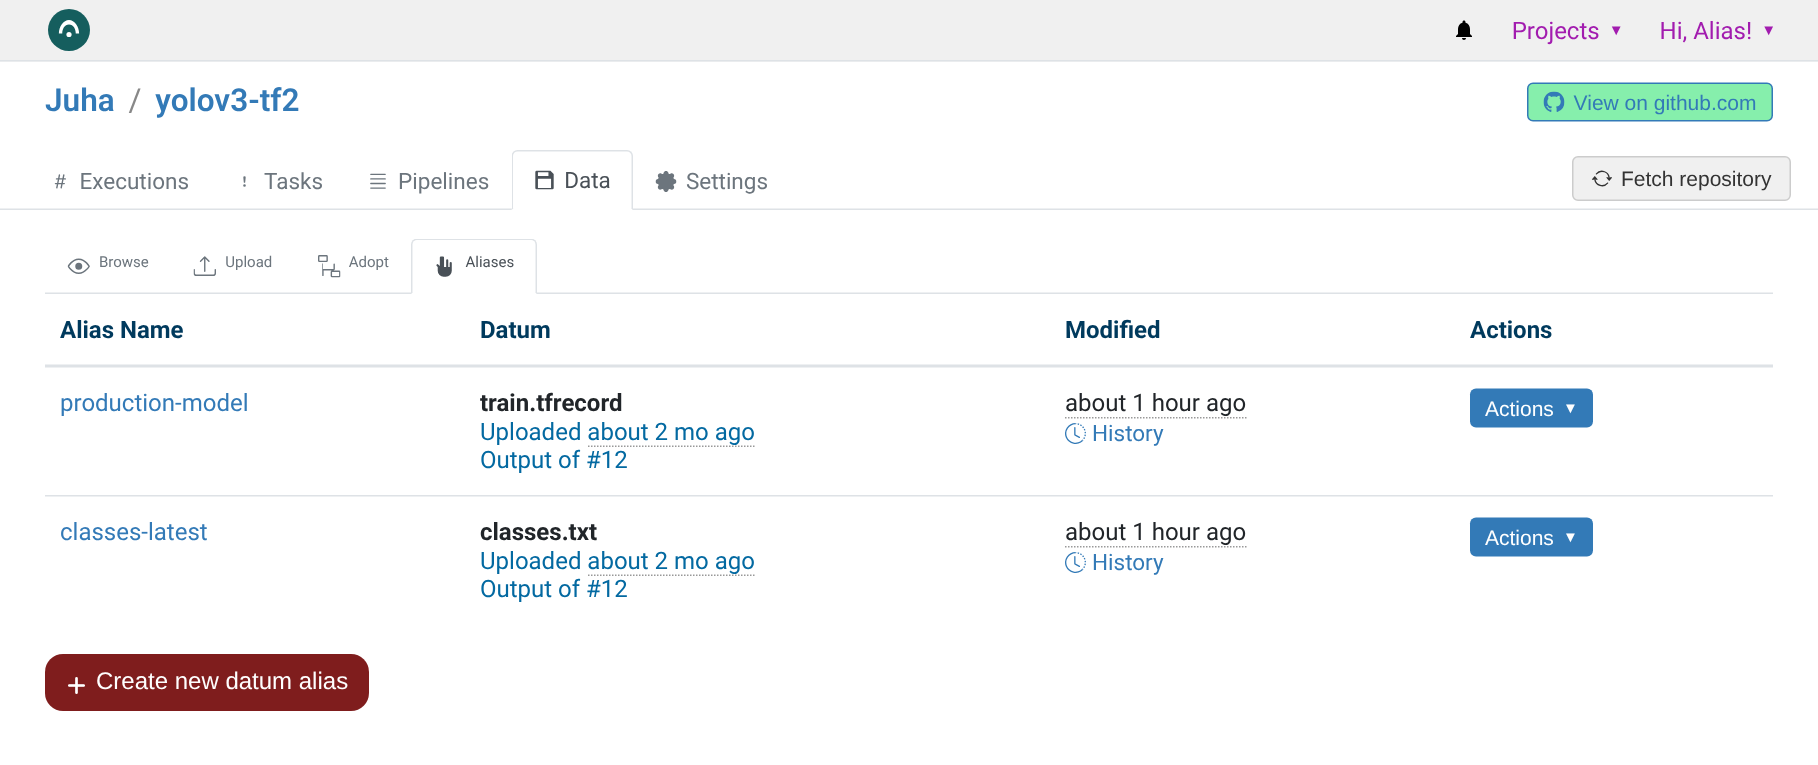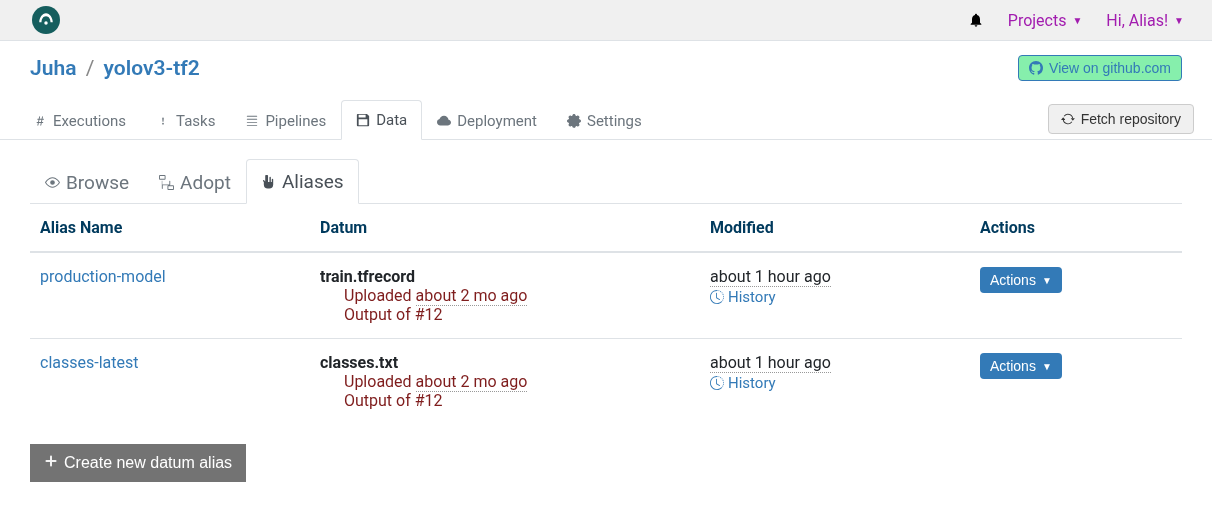--- a/index.html
+++ b/index.html
@@ -20,36 +20,36 @@
     .github-btn { border: 1px solid #337ab7; color: #337ab7; background: #86efac; padding: 4px 10px; border-radius: 4px; font-size: 14px; cursor: pointer; display: inline-flex; align-items: center; gap: 6px; }
     
     .tabs-row { display: flex; align-items: center; justify-content: space-between; border-bottom: 1px solid #dee2e6; padding: 0 18px; margin-top: 4px; }
     .tabs { display: flex; gap: 0; }
     .tab { padding: 10px 14px; color: #6c757d; font-size: 15px; display: inline-flex; align-items: center; gap: 6px; cursor: pointer; border: 1px solid transparent; border-bottom: none; position: relative; top: 1px; }
     .tab.active { border: 1px solid #dee2e6; border-bottom: 1px solid #fff; border-radius: 4px 4px 0 0; background: #fff; color: #495057; }
     .fetch-btn { background: #f0f0f0; border: 1px solid #ccc; color: #333; padding: 6px 12px; border-radius: 4px; font-size: 14px; cursor: pointer; display: inline-flex; align-items: center; gap: 6px; }
 
     .subtabs-row { display: flex; padding: 0 30px; margin-top: 18px; }
     .subtabs { display: flex; border-bottom: 1px solid #dee2e6; width: 100%; }
-    .subtab { padding: 10px 14px; color: #6c757d; font-size: 19px; display: inline-flex; align-items: center; gap: 6px; cursor: pointer; border: 1px solid transparent; border-bottom: none; position: relative; top: 1px; }
+    .subtab { padding: 10px 14px; color: #6c757d; font-size: 10px; display: inline-flex; gap: 6px; cursor: pointer; border: 1px solid transparent; border-bottom: none; position: relative; top: 1px; }
     .subtab.active { border: 1px solid #dee2e6; border-bottom: 1px solid #fff; border-radius: 4px 4px 0 0; background: #fff; color: #495057; }
 
     .content { padding: 0 30px; }
     table { width: 100%; border-collapse: collapse; }
     th { text-align: left; font-weight: 700; color: #003a5d; padding: 14px 10px; border-bottom: 2px solid #dee2e6; font-size: 16px; }
     td { padding: 14px 10px; border-top: 1px solid #dee2e6; vertical-align: top; font-size: 16px; }
     .alias-link { color: #337ab7; text-decoration: none; }
     .datum-name { font-weight: 700; }
-    .datum-sub { color: #7f1d1d; font-size: 16px; margin-left: 24px; }
+    .datum-sub { color: #0369a1; font-size: 16px; }
     .dotted { border-bottom: 1px dotted #999; }
     .history-link { color: #337ab7; text-decoration: none; font-size: 15px; display: inline-flex; align-items: center; gap: 4px; margin-top: 2px; }
     .actions-btn { background: #337ab7; color: #fff; border: none; padding: 5px 10px; border-radius: 4px; font-size: 14px; cursor: pointer; display: inline-flex; align-items: center; gap: 4px; }
     .actions-col { text-align: left; }
 
-    .create-btn { background: #737373; color: #fff; border: none; padding: 10px 14px; border-radius: 0; font-size: 16px; cursor: pointer; display: inline-flex; align-items: flex-start; gap: 6px; margin: 20px 30px; }
+    .create-btn { background: #7f1d1d; color: #fff; border: none; padding: 10px 14px; border-radius: 12px; font-size: 16px; cursor: pointer; display: inline-flex; align-items: flex-end; gap: 6px; margin: 20px 30px; }
     svg { display: block; }
   </style>
 </head>
 <body>
 
 
 
 <div class="topbar">
   <div class="logo-circle">
     <svg class="logo-inner" viewBox="0 0 24 24">
@@ -109,26 +109,20 @@
       <span>Pipelines</span>
     </div>
     <div class="tab active">
       <svg width="14" height="14" viewBox="0 0 16 16">
           <path fill="currentColor" d="M2 1a1 1 0 0 0-1 1v12a1 1 0 0 0 1 1h12a1 1 0 0 0 1-1V3.5L12.5 1H2zm1 1h8v3H3V2zm0 5h10v7H3V7z"></path>
         </svg>
       <span>Data</span>
     </div>
     <div class="tab">
       <svg width="14" height="14" viewBox="0 0 16 16">
-          <path fill="currentColor" d="M4.406 3.342A5.53 5.53 0 0 1 8 2c2.69 0 4.923 2 5.166 4.579C14.758 6.804 16 8.137 16 9.773 16 11.569 14.502 13 12.687 13H3.781C1.708 13 0 11.366 0 9.318c0-1.763 1.266-3.223 2.942-3.593.143-.863.698-1.723 1.464-2.383z"></path>
-        </svg>
-      <span>Deployment</span>
-    </div>
-    <div class="tab">
-      <svg width="14" height="14" viewBox="0 0 16 16">
           <path fill="currentColor" d="M8 4.754a3.246 3.246 0 1 0 0 6.492 3.246 3.246 0 0 0 0-6.492zM5.754 8a2.246 2.246 0 1 1 4.492 0 2.246 2.246 0 0 1-4.492 0z"></path>
           <path fill="currentColor" d="M9.796 1.343c-.527-1.79-3.065-1.79-3.592 0l-.094.319a.873.873 0 0 1-1.255.52l-.292-.16c-1.64-.892-3.433.902-2.54 2.541l.159.292a.873.873 0 0 1-.52 1.255l-.319.094c-1.79.527-1.79 3.065 0 3.592l.319.094a.873.873 0 0 1 .52 1.255l-.16.292c-.892 1.64.901 3.434 2.541 2.54l.292-.159a.873.873 0 0 1 1.255.52l.094.319c.527 1.79 3.065 1.79 3.592 0l.094-.319a.873.873 0 0 1 1.255-.52l.292.16c1.64.893 3.434-.902 2.54-2.541l-.159-.292a.873.873 0 0 1 .52-1.255l.319-.094c1.79-.527 1.79-3.065 0-3.592l-.319-.094a.873.873 0 0 1-.52-1.255l.16-.292c.893-1.64-.902-3.433-2.541-2.54l-.292.159a.873.873 0 0 1-1.255-.52l-.094-.319z"></path>
         </svg>
       <span>Settings</span>
     </div>
   </div>
   <button class="fetch-btn">
     <svg width="14" height="14" viewBox="0 0 16 16">
         <path fill="currentColor" d="M11.534 7h3.932a.25.25 0 0 1 .192.41l-1.966 2.36a.25.25 0 0 1-.384 0l-1.966-2.36a.25.25 0 0 1 .192-.41zm-11 2h3.932a.25.25 0 0 0 .192-.41L2.692 6.23a.25.25 0 0 0-.384 0L.342 8.59A.25.25 0 0 0 .534 9z"></path>
         <path fill="currentColor" d="M8 3c-1.552 0-2.94.707-3.857 1.818a.5.5 0 1 1-.771-.636A6.002 6.002 0 0 1 13.917 7H12.9A5.002 5.002 0 0 0 8 3zM3.1 9a5.002 5.002 0 0 0 8.757 2.182.5.5 0 1 1 .771.636A6.002 6.002 0 0 1 2.083 9H3.1z"></path>
@@ -138,20 +132,27 @@
 </div>
 
 <div class="subtabs-row">
   <div class="subtabs">
     <div class="subtab">
       <svg width="15" height="15" viewBox="0 0 16 16">
           <path fill="currentColor" d="M16 8s-3-5.5-8-5.5S0 8 0 8s3 5.5 8 5.5S16 8 16 8zM1.173 8a13.133 13.133 0 0 1 1.66-2.043C4.12 4.668 5.88 3.5 8 3.5c2.12 0 3.879 1.168 5.168 2.457A13.133 13.133 0 0 1 14.828 8c-.058.087-.122.183-.195.288-.335.48-.83 1.12-1.465 1.755C11.879 11.332 10.119 12.5 8 12.5c-2.12 0-3.879-1.168-5.168-2.457A13.134 13.134 0 0 1 1.172 8z"></path>
           <path fill="currentColor" d="M8 5.5a2.5 2.5 0 1 0 0 5 2.5 2.5 0 0 0 0-5z"></path>
         </svg>
       <span>Browse</span>
+    </div>
+    <div class="subtab">
+      <svg width="15" height="15" viewBox="0 0 16 16">
+          <path fill="currentColor" d="M.5 9.9a.5.5 0 0 1 .5.5v2.5a1 1 0 0 0 1 1h12a1 1 0 0 0 1-1v-2.5a.5.5 0 0 1 1 0v2.5a2 2 0 0 1-2 2H2a2 2 0 0 1-2-2v-2.5a.5.5 0 0 1 .5-.5z"></path>
+          <path fill="currentColor" d="M7.646 1.146a.5.5 0 0 1 .708 0l3 3a.5.5 0 0 1-.708.708L8.5 2.707V11.5a.5.5 0 0 1-1 0V2.707L5.354 4.854a.5.5 0 1 1-.708-.708l3-3z"></path>
+        </svg>
+      <span>Upload</span>
     </div>
     <div class="subtab">
       <svg width="15" height="15" viewBox="0 0 16 16">
           <path fill="currentColor" d="M6 1v3H1V1h5zM1 0a1 1 0 0 0-1 1v3a1 1 0 0 0 1 1h5a1 1 0 0 0 1-1V1a1 1 0 0 0-1-1H1zm14 12v3h-5v-3h5zm-5-1a1 1 0 0 0-1 1v3a1 1 0 0 0 1 1h5a1 1 0 0 0 1-1v-3a1 1 0 0 0-1-1h-5zM3.5 6v4H11V6.5a.5.5 0 0 1 1 0V10a1 1 0 0 1-1 1H4v3.5a.5.5 0 0 1-1 0V6h.5z"></path>
         </svg>
       <span>Adopt</span>
     </div>
     <div class="subtab active">
       <svg width="15" height="15" viewBox="0 0 16 16">
           <path fill="currentColor" d="M6.75 1a.75.75 0 0 1 .75.75V8.5h1.5V3.75a.75.75 0 0 1 1.5 0V8.5h1V5.75a.75.75 0 0 1 1.5 0v5.5a4.25 4.25 0 0 1-4.25 4.25h-1.5A4.25 4.25 0 0 1 3 11.25V8.5l-.72-.72a.75.75 0 0 1 1.06-1.06L4.5 7.88V1.75A.75.75 0 0 1 5.25 1h1.5z"></path>

